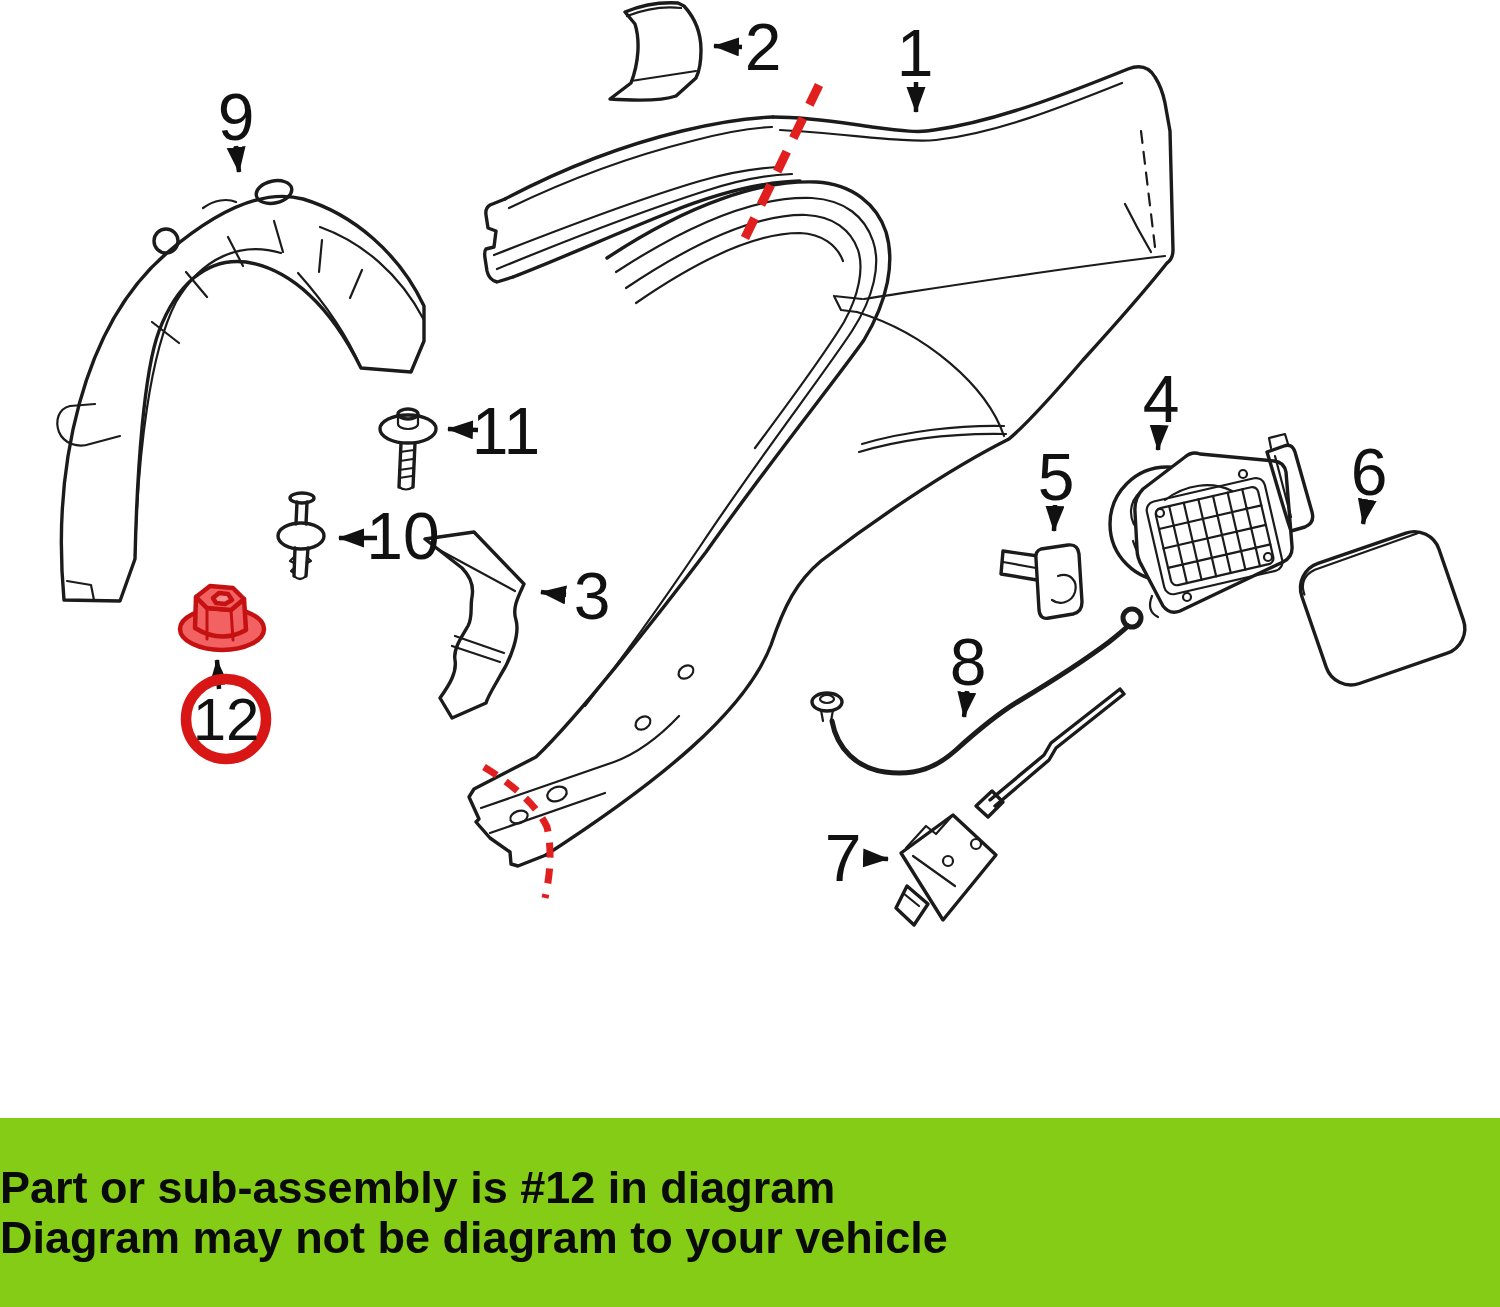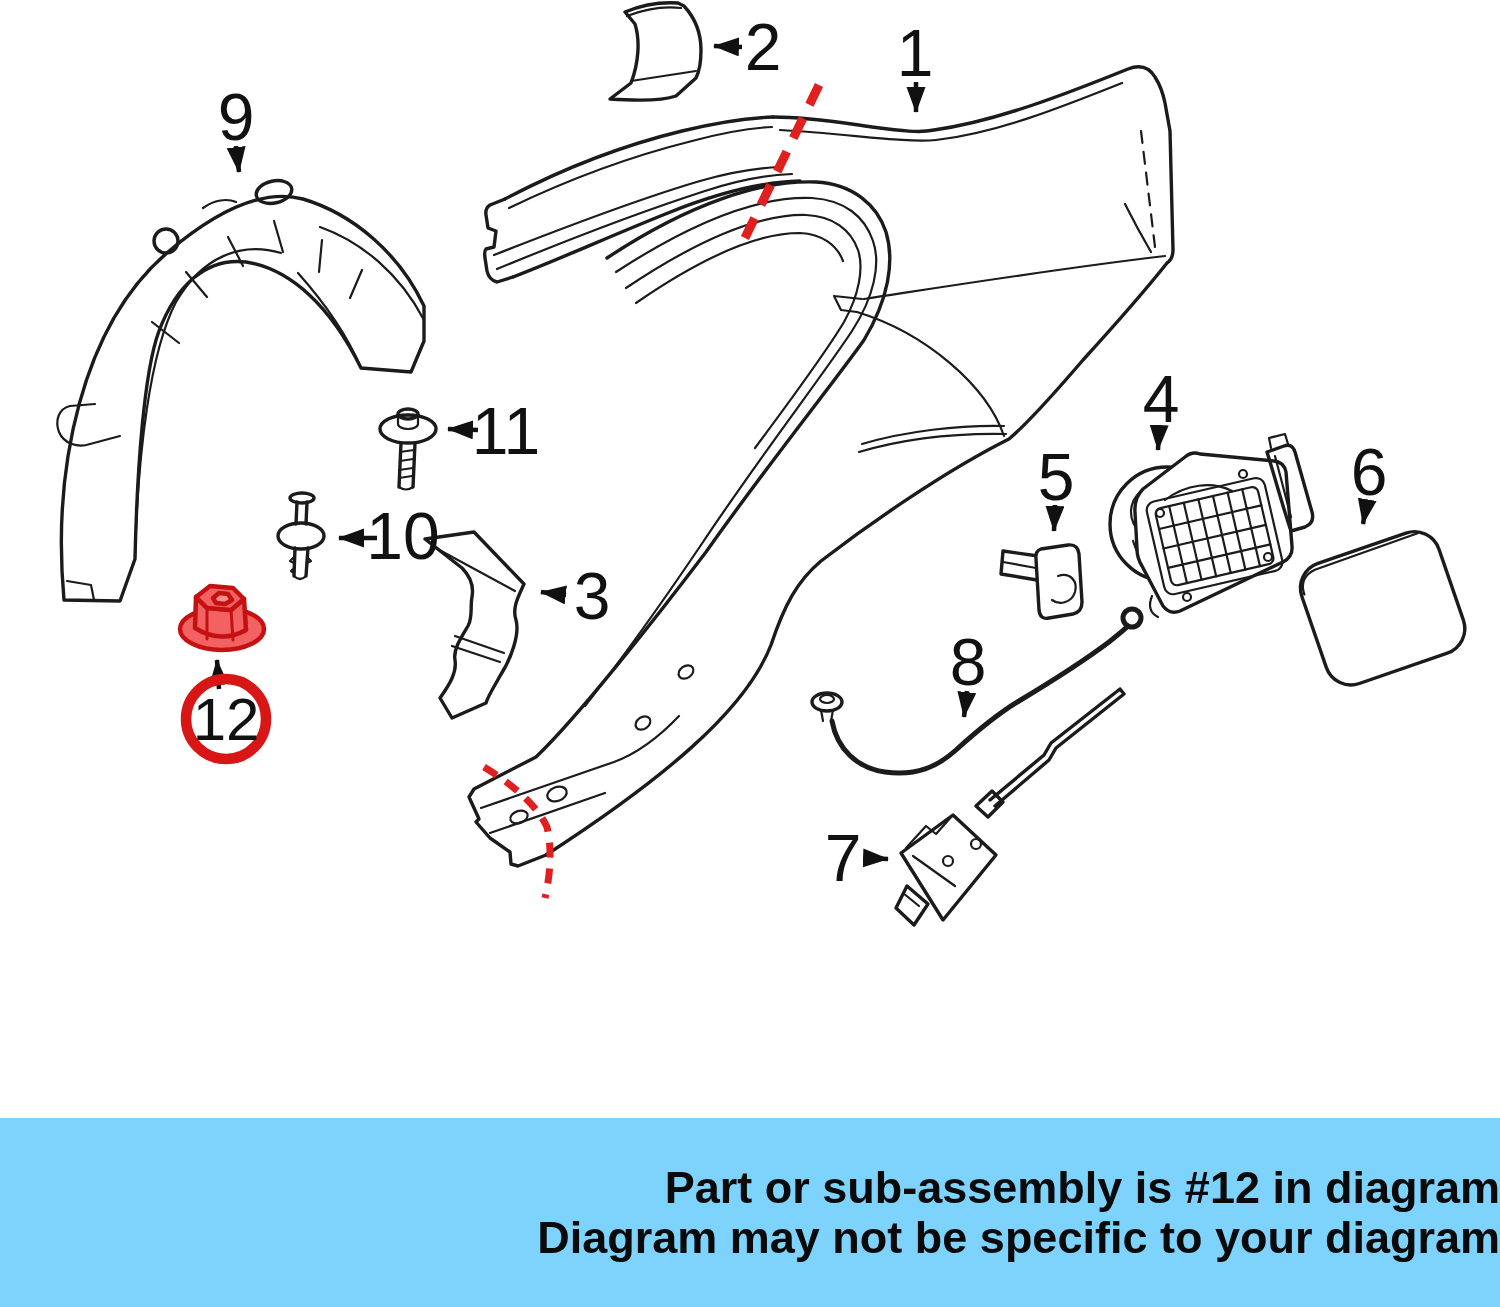--- a/index.html
+++ b/index.html
@@ -13,22 +13,22 @@
   .red-dash{fill:none;stroke:#e11f1f;stroke-width:9;stroke-dasharray:22 15;stroke-linecap:butt;}
   .red-dash2{fill:none;stroke:#e11f1f;stroke-width:7;stroke-dasharray:15 11;stroke-linecap:butt;}
   .nut{fill:#f26262;stroke:#c51111;stroke-width:4.5;stroke-linejoin:round;}
   .nutline{fill:none;stroke:#c51111;stroke-width:3;stroke-linecap:round;}
   .hl-circle{fill:none;stroke:#d81616;stroke-width:10.5;}
   .callout{font-family:"Liberation Sans",sans-serif;font-size:66px;fill:#111;stroke:none;
            text-anchor:middle;dominant-baseline:central;}
   .callout-sm{font-size:60px;}
   .arrow{fill:none;stroke:#111;stroke-width:4.5;marker-end:url(#arrowhead);}
   .cable{fill:none;stroke:#1b1b1b;stroke-width:5;stroke-linecap:round;stroke-linejoin:round;}
-  .banner{position:absolute;left:0;top:1118px;width:1500px;height:189px;background:#7dd3fc;
-          display:flex;flex-direction:column;align-items:flex-end;justify-content:center;}
+  .banner{position:absolute;left:0;top:1118px;width:1500px;height:189px;background:#84cc16;
+          display:flex;flex-direction:column;align-items:flex-start;justify-content:center;}
   .banner-line{font-weight:bold;font-size:45px;color:#0a0a0a;line-height:1.1;white-space:nowrap;}
 </style>
 </head>
 <body>
 
 <div class="stage">
 
 <svg width="1500" height="1118" viewBox="0 0 1500 1118">
   <defs>
     <marker id="arrowhead" markerUnits="userSpaceOnUse" markerWidth="28" markerHeight="22" refX="25" refY="9.5" orient="auto">
@@ -220,16 +220,16 @@
     <text class="callout" x="403" y="536">10</text>
     <line class="arrow" x1="377" y1="538" x2="339" y2="538"></line>
 
     <text class="callout" x="506" y="431">11</text>
     <line class="arrow" x1="478" y1="430" x2="448" y2="429"></line>
   </g>
 </svg>
 
 <div class="banner">
   <div class="banner-line">Part or sub-assembly is #12 in diagram</div>
-  <div class="banner-line">Diagram may not be specific to your diagram</div>
+  <div class="banner-line">Diagram may not be diagram to your vehicle</div>
 </div>
 
 </div>
 
 </body></html>

